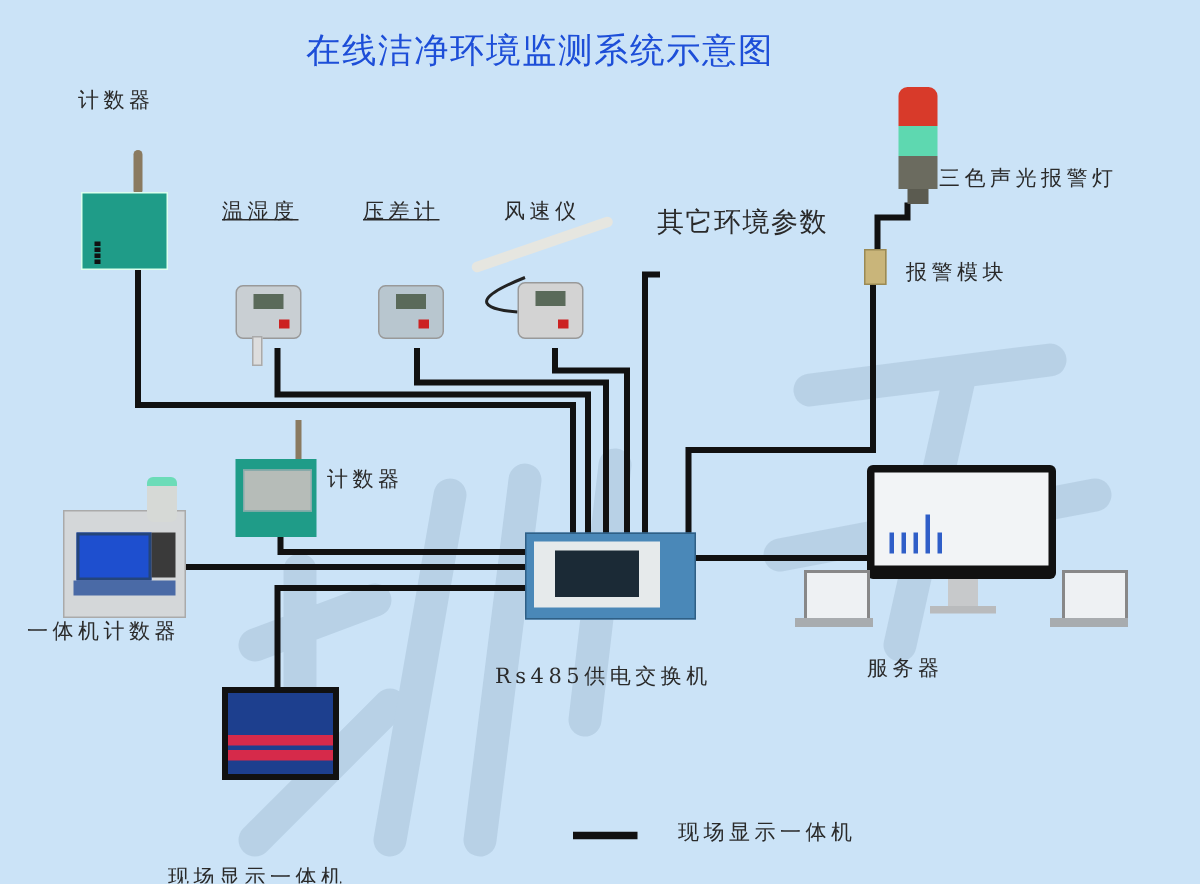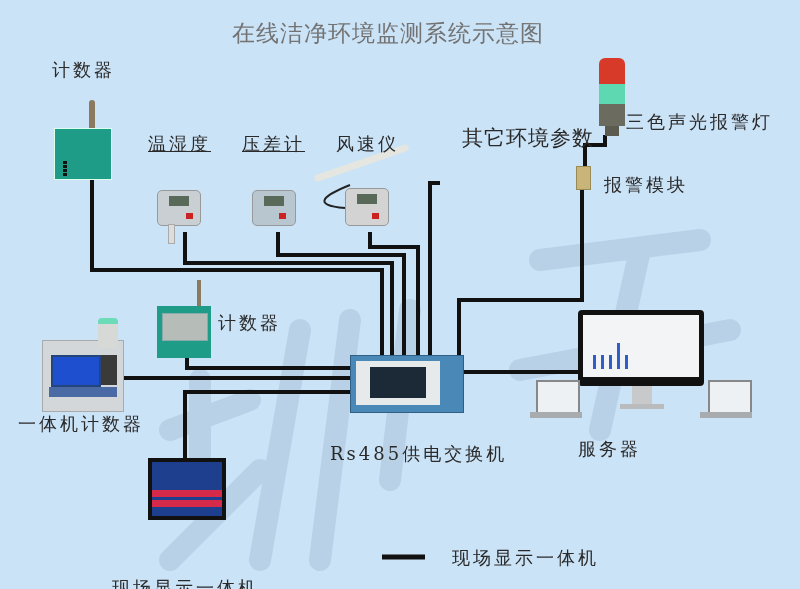--- a/index.html
+++ b/index.html
@@ -1,21 +1,21 @@
 <!DOCTYPE html>
 <html><head>
 <meta charset="utf-8">
 <style>
   html, body { margin:0; padding:0; }
   body { width:800px; height:589px; position:relative; overflow:hidden;
          background:#cbe3f7; font-family:"DejaVu Serif","Liberation Serif",serif; }
   .abs { position:absolute; }
-  .lbl { position:absolute; color:#2a2a2a; font-size:18px; letter-spacing:3px; white-space:nowrap;
+  .lbl { position:absolute; color:#2a2a2a; font-size:14px; letter-spacing:3px; white-space:nowrap;
          font-family:"DejaVu Serif","Liberation Serif",serif; }
-  #title { position:absolute; left:232px; top:18px; color:#737373; font-size:23px; letter-spacing:1px;
+  #title { position:absolute; left:204px; top:18px; color:#1d4ed8; font-size:23px; letter-spacing:1px;
            font-family:"DejaVu Serif","Liberation Serif",serif; white-space:nowrap; }
   svg.wires { position:absolute; left:0; top:0; }
   .watermark { position:absolute; left:0; top:0; pointer-events:none; }
 </style>
 </head>
 <body>
 
 <svg class="watermark" width="800" height="589">
   <g stroke="#a9c3d9" stroke-width="22" fill="none" opacity="0.55" stroke-linecap="round">
     <path d="M170 430 L250 400 M200 380 L200 480 M170 560 L260 470"></path>
@@ -77,21 +77,21 @@
   <div class="abs" style="left:11px;top:5px;width:20px;height:10px;background:#5a6a5a;"></div>
   <div class="abs" style="left:26px;top:22px;width:7px;height:6px;background:#c22;"></div>
 </div>
 
 <div class="lbl" style="left:336px;top:132px;">风速仪</div>
 <div class="abs" style="left:345px;top:188px;width:42px;height:36px;background:#d3d3d3;border-radius:5px;border:1px solid #999;">
   <div class="abs" style="left:11px;top:5px;width:20px;height:10px;background:#5a6a5a;"></div>
   <div class="abs" style="left:26px;top:24px;width:7px;height:6px;background:#c22;"></div>
 </div>
 
-<div class="lbl" style="left:438px;top:124px;font-size:21px;letter-spacing:1px;margin-left:24px;">其它环境参数</div>
+<div class="lbl" style="left:438px;top:136px;font-size:18px;letter-spacing:1px;">其它环境参数</div>
 
 <div class="abs" style="left:597px;top:58px;width:30px;height:80px;">
   <div class="abs" style="left:2px;top:0;width:26px;height:26px;background:#d83a2a;border-radius:6px 6px 0 0;"></div>
   <div class="abs" style="left:2px;top:26px;width:26px;height:20px;background:#5ed8b0;"></div>
   <div class="abs" style="left:2px;top:46px;width:26px;height:22px;background:#6b6b5f;"></div>
   <div class="abs" style="left:8px;top:68px;width:14px;height:10px;background:#5b5b50;"></div>
 </div>
 <div class="lbl" style="left:626px;top:110px;">三色声光报警灯</div>
 
 <div class="abs" style="left:576px;top:166px;width:13px;height:22px;background:#c9b57a;border:1px solid #9a8a55;"></div>

